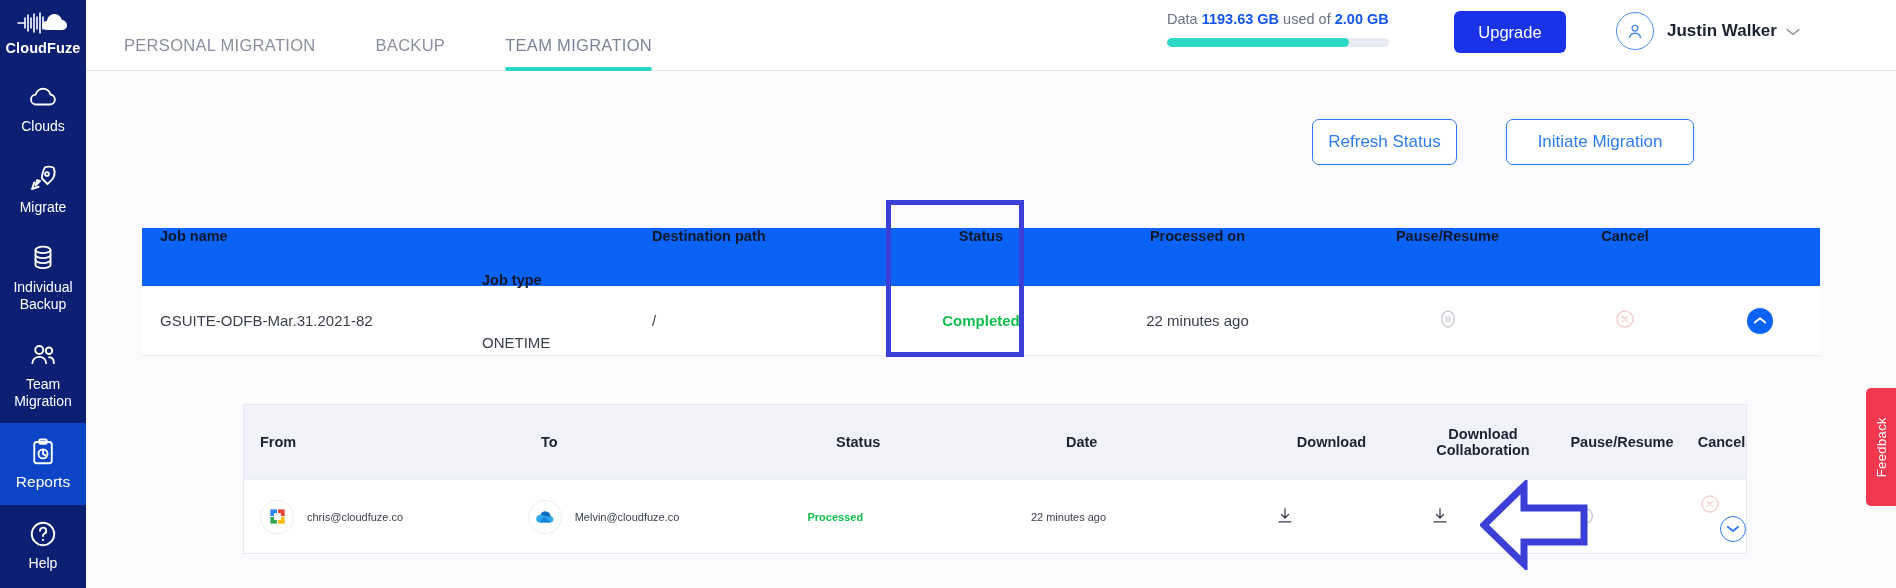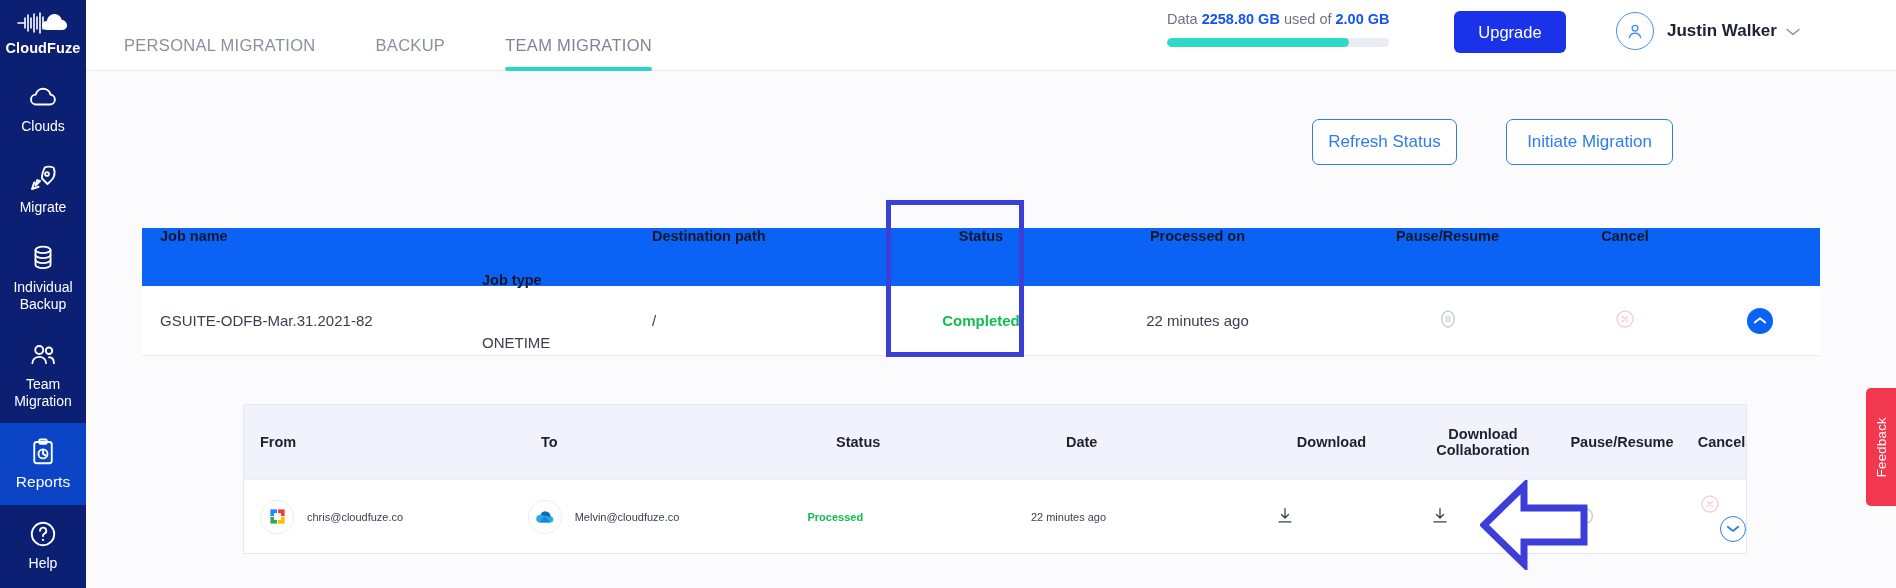--- a/index.html
+++ b/index.html
@@ -81,21 +81,21 @@
   .user-name { font-size: 17px; color: #1b2230; font-weight: 600; }
   .caret { color: #8a8f9c; font-size: 13px; margin-left: -4px; }
 
   
   .outline-btn {
     position: absolute; height: 46px; border: 1.5px solid #2e7df0; border-radius: 7px;
     background: #ffffff; color: #2e7df0; font-family: inherit; font-size: 17px;
     cursor: pointer; display: flex; align-items: center; justify-content: center;
   }
   #refresh-status-button { left: 1312px; top: 119px; width: 145px; }
-  #initiate-migration-button { left: 1506px; top: 119px; width: 167px; }
+  #initiate-migration-button { left: 1506px; top: 119px; width: 188px; }
 
   
   .main-table { position: absolute; left: 142px; top: 228px; width: 1678px; }
   .mt-head {
     display: flex; align-items: flex-start; height: 58px;
     background: #0b63f6; color: #0f172a; font-size: 14.5px; font-weight: 700;
   }
   .mt-row {
     display: flex; align-items: center; height: 70px;
     background: #ffffff; border-bottom: 1px solid #ececf2;
@@ -267,21 +267,21 @@
   <header class="topbar">
     <div class="tabs">
       <div class="tab">PERSONAL MIGRATION</div>
       <div class="tab">BACKUP</div>
       <div class="tab active">TEAM MIGRATION</div>
     </div>
 
     <div class="data-meter">
       <div class="data-text">
         <span>Data</span>
-        <b>2258.80 GB</b>
+        <b>1193.63 GB</b>
         <span>used of</span>
         <b>2.00 GB</b>
       </div>
       <div class="meter-track">
         <div class="meter-fill" id="meter-fill" style="width: 82%; background: rgb(46, 217, 200);"></div>
       </div>
     </div>
 
     <button class="upgrade-btn">Upgrade</button>
 

